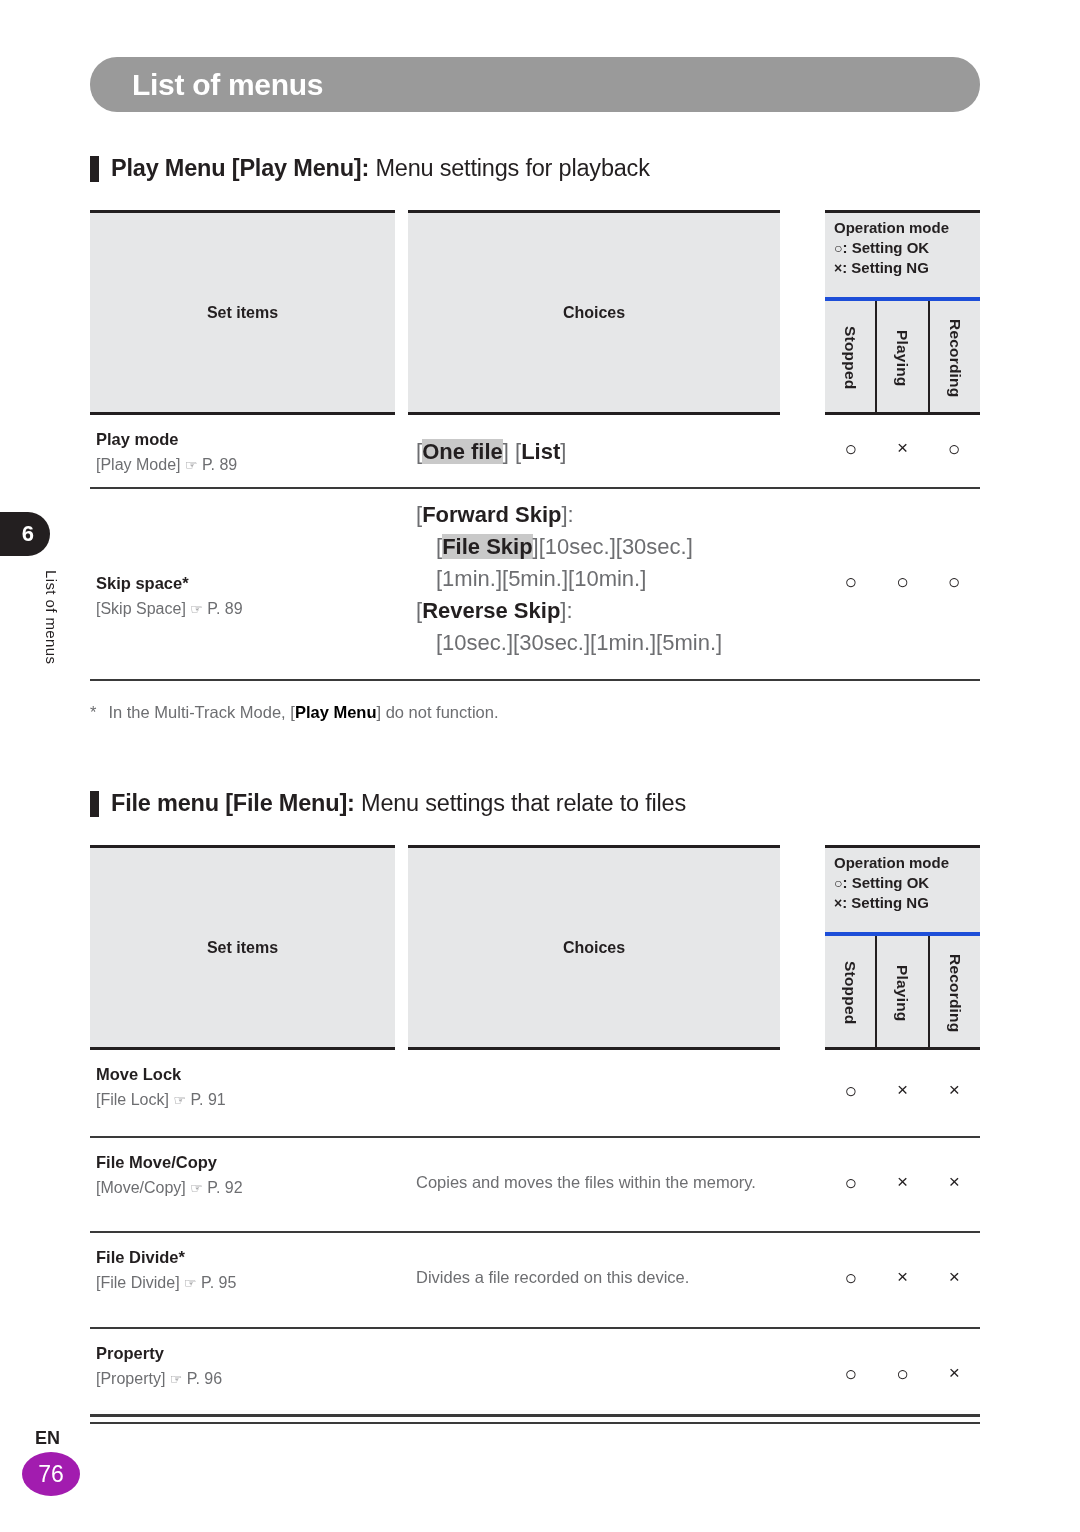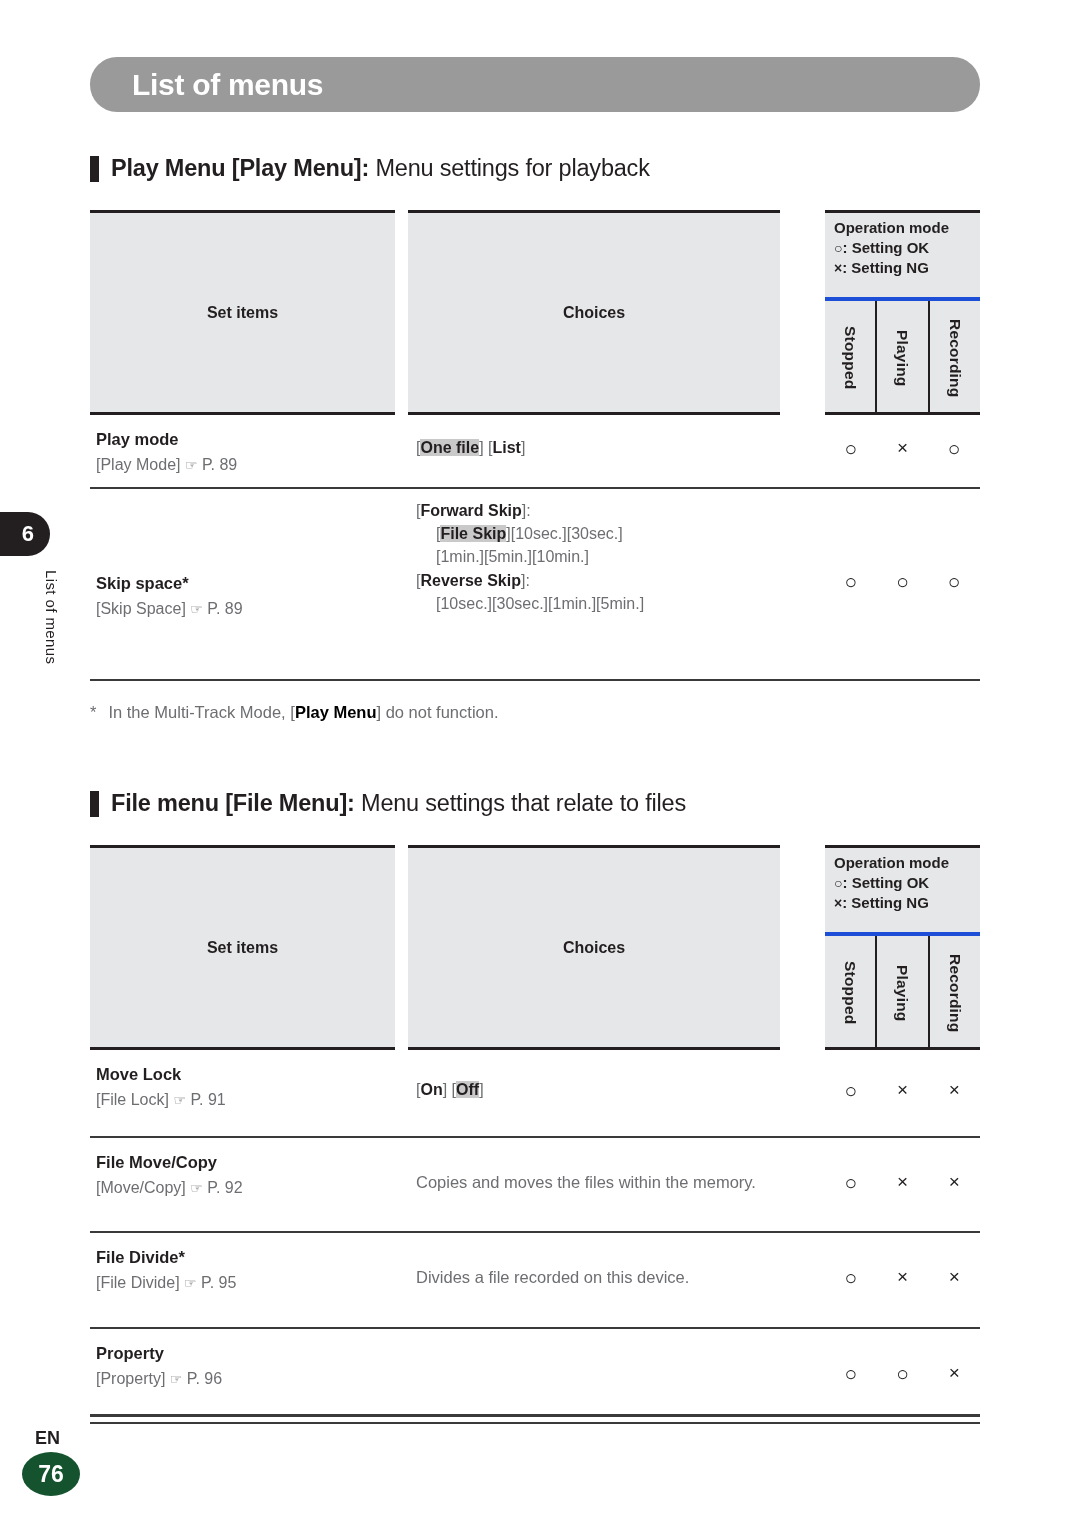--- a/index.html
+++ b/index.html
@@ -220,21 +220,21 @@
   }
   .item-sub {
     font-size: 16px;
     color: #6d6e71;
     line-height: 1.3;
     margin-top: 5px;
     white-space: nowrap;
   }
   .hand { font-size: 14px; letter-spacing: 0; }
   .choice-line {
-    font-size: 16px;
+    font-size: 22px;
     color: #6d6e71;
     line-height: 1.45;
     white-space: nowrap;
   }
   .choice-line b { color: #231f20; font-weight: bold; }
   .choice-line.ind { padding-left: 20px; }
   .hl { background: #c9c9c9; }
   .desc {
     font-size: 16.5px;
     color: #6d6e71;
@@ -260,28 +260,28 @@
     font-size: 18px;
     font-weight: bold;
     color: #231f20;
   }
   .footer-page {
     position: absolute;
     left: 22px;
     top: 1452px;
     width: 58px;
     height: 44px;
-    background: #14532d;
+    background: #a21caf;
     border-radius: 50%;
     display: flex;
     align-items: center;
     justify-content: center;
     color: #ffffff;
     font-size: 23px;
-    font-weight: bold;
+    font-weight: normal;
   }
   .footer-rule {
     position: absolute;
     left: 90px;
     top: 1414px;
     width: 890px;
     height: 2.5px;
     background: #3a3a3a;
   }
 </style>
@@ -396,23 +396,20 @@
           </div>
       </div>
     </div>
   </div>
   <div class="rows">
       <div class="trow" style="height: 86px;">
         <div class="cell-set">
           <div class="item-title">Move Lock</div>
           <div class="item-sub"><span>[File Lock]</span> <span class="hand">☞</span> <span>P. 91</span></div>
         </div>
-        <div class="cell-choice" style="padding-top: 28px;">
-          <div class="choice-line"><span>[</span><b>On</b><span>] [</span><b class="hl">Off</b><span>]</span></div>
-        </div>
         <div class="cell-ops">
           <div class="op-mark" style="padding-top: 30px;">○</div>
           <div class="op-mark x" style="padding-top: 30px;">×</div>
           <div class="op-mark x" style="padding-top: 30px;">×</div>
         </div>
       </div>
       <div class="trow" style="height: 93px;">
         <div class="cell-set">
           <div class="item-title">File Move/Copy</div>
           <div class="item-sub"><span>[Move/Copy]</span> <span class="hand">☞</span> <span>P. 92</span></div>

